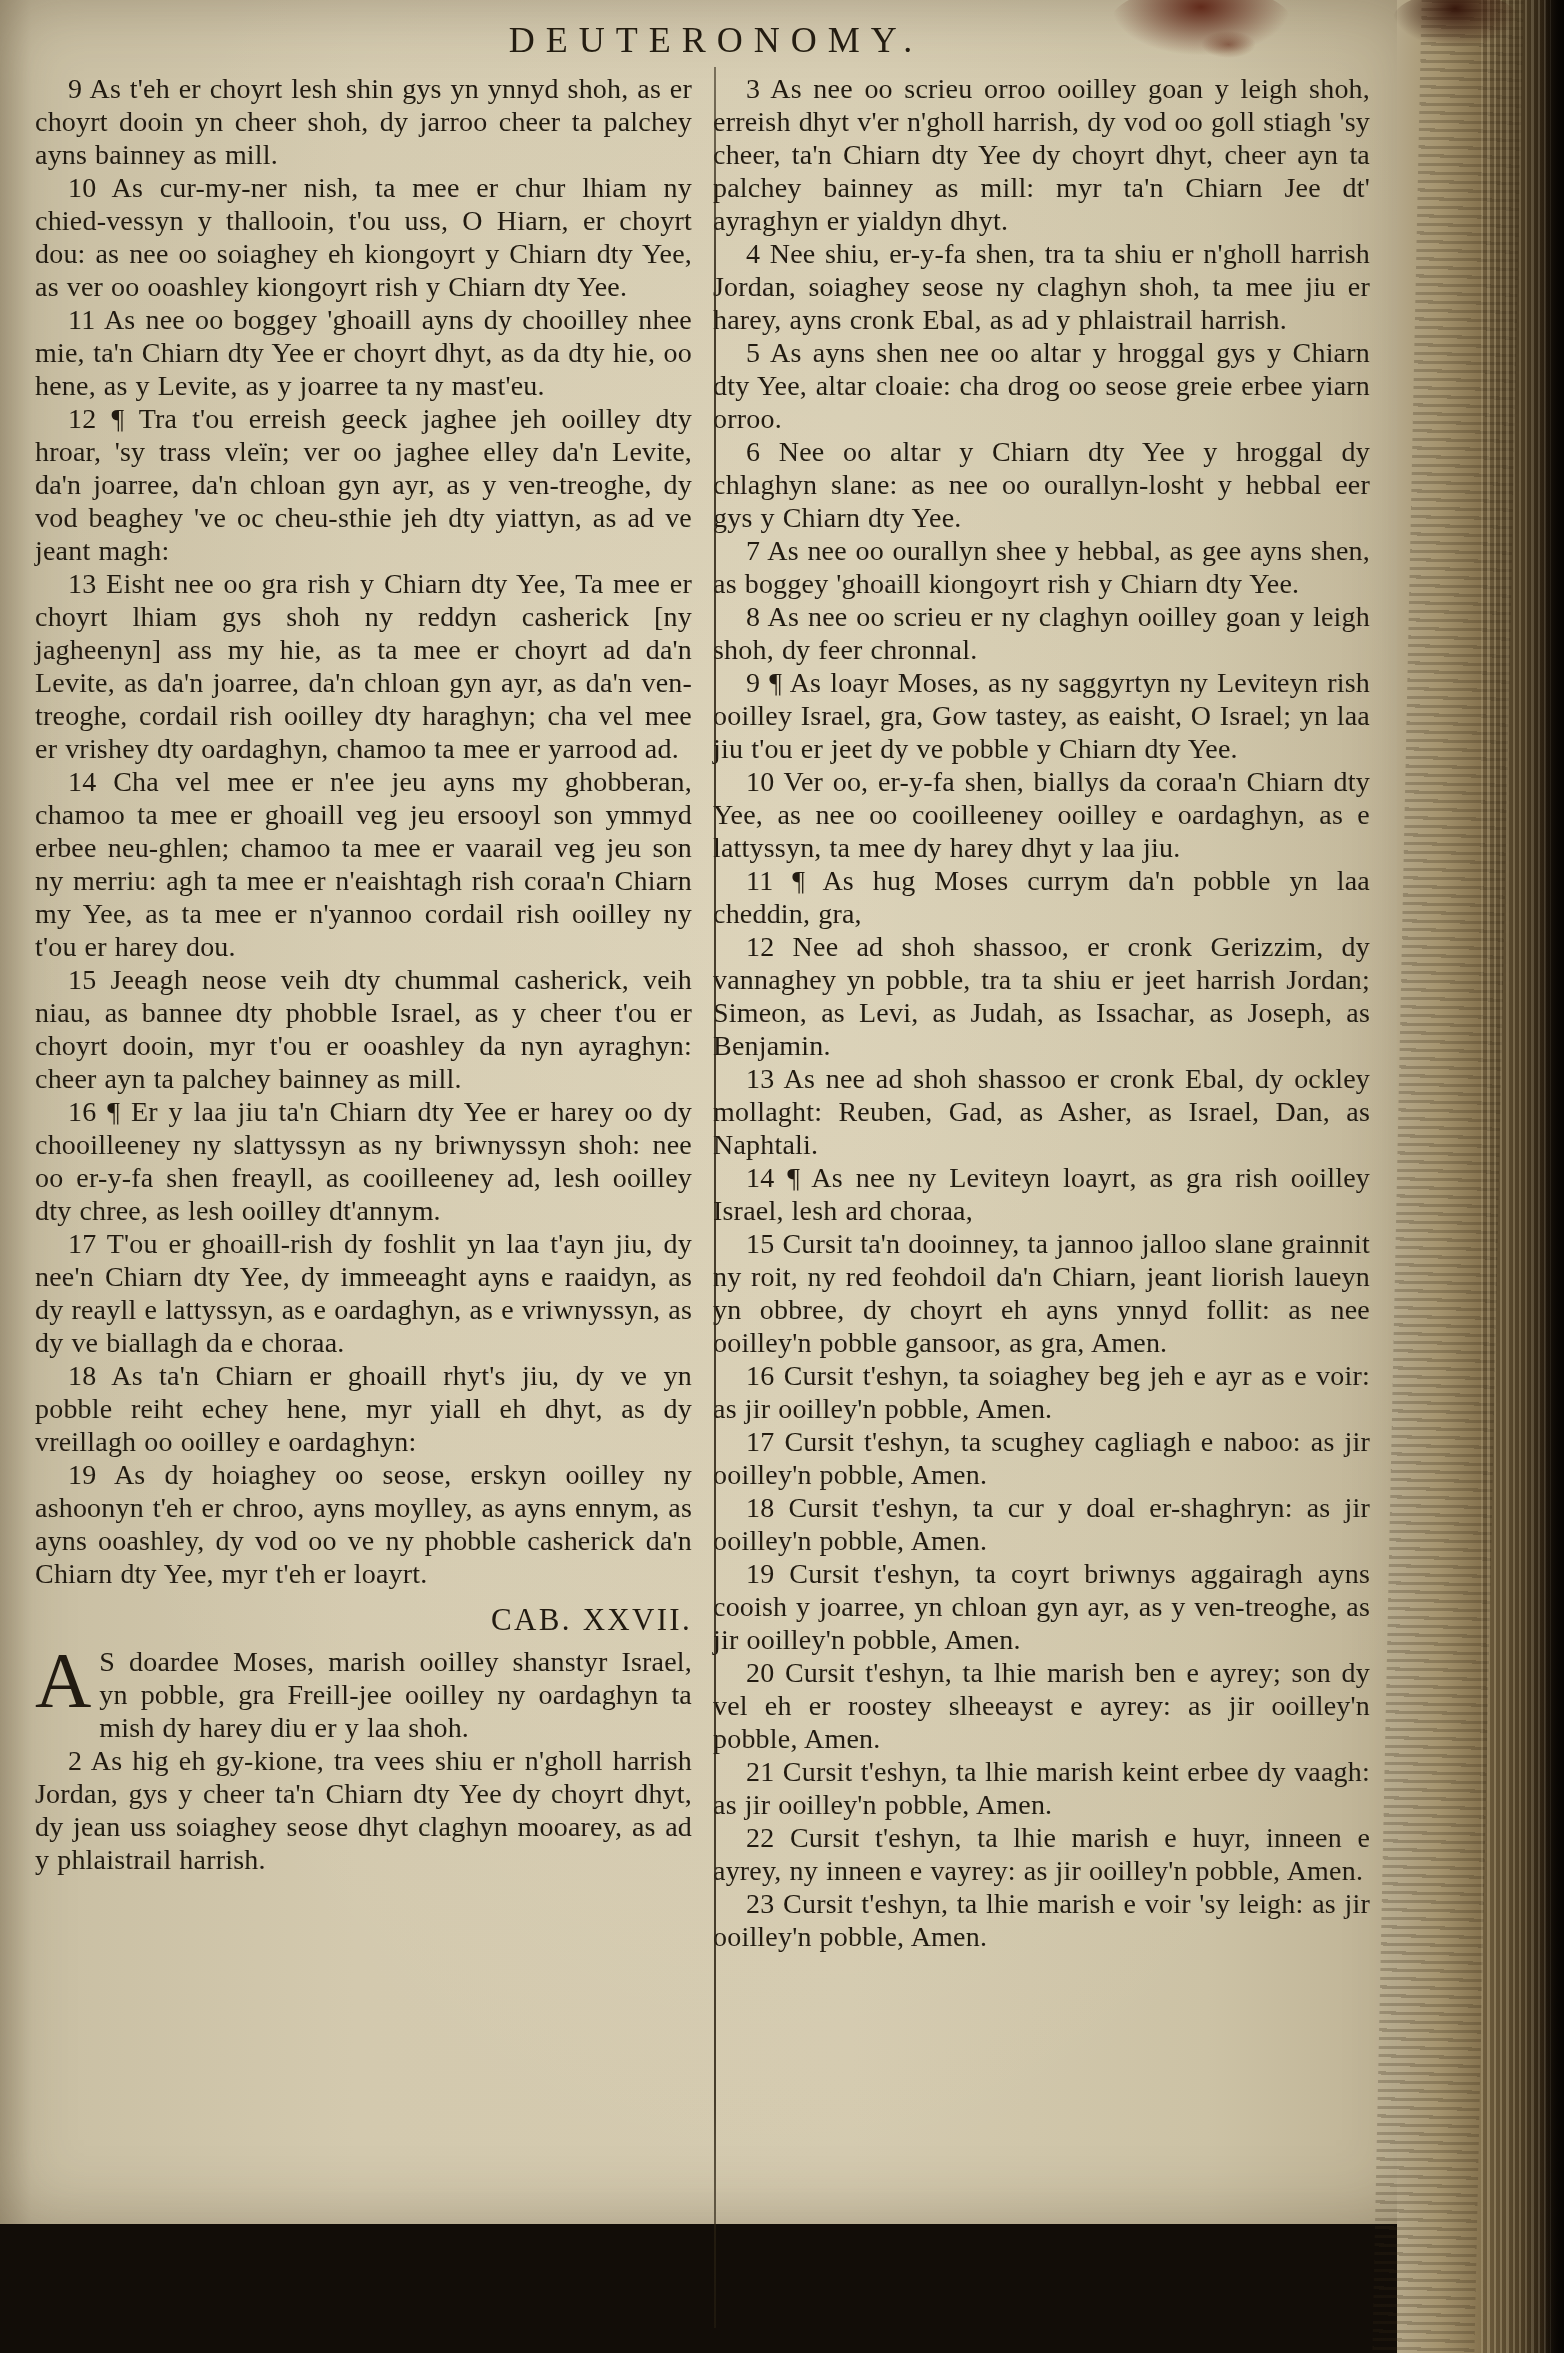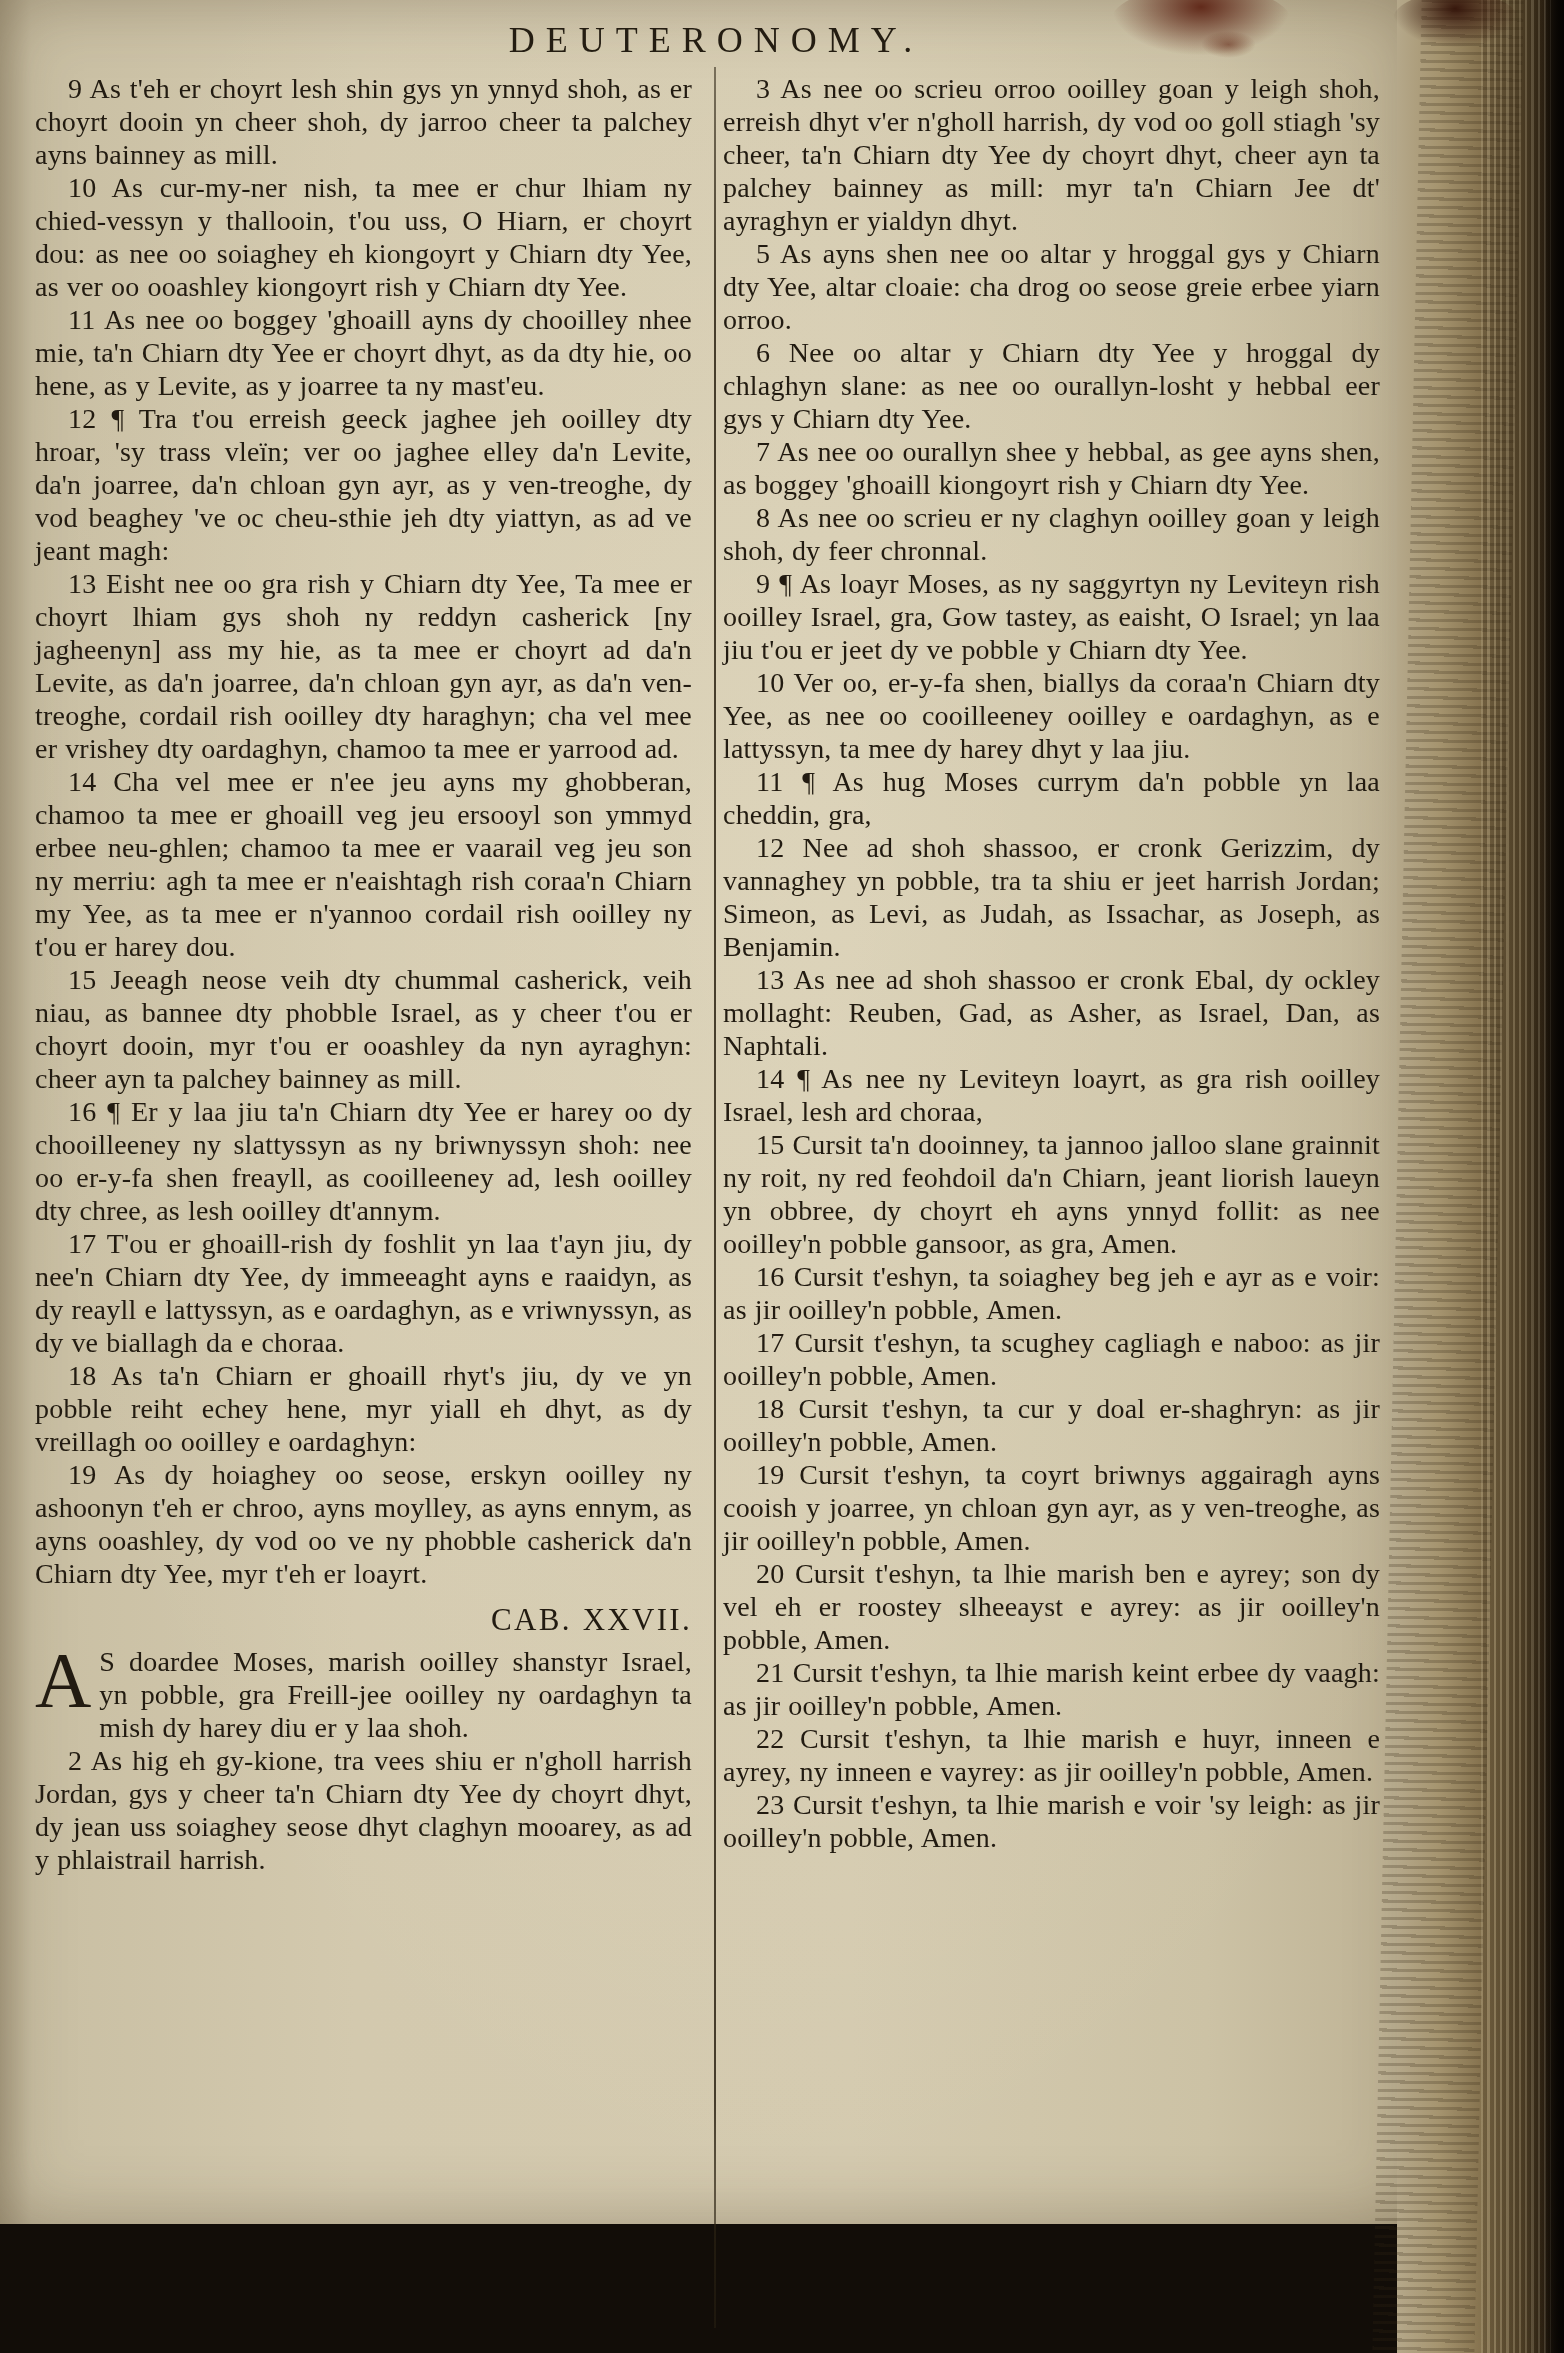--- a/index.html
+++ b/index.html
@@ -36,21 +36,21 @@
     font-size: 36px;
     letter-spacing: 11px;
     color: #241d12;
   }
   .columns {
     position: absolute;
     top: 72px;
     left: 35px;
     width: 1362px;
     display: flex;
-    gap: 31px;
+    gap: 21px;
   }
   .col {
     width: 657px;
     font-size: 28px;
     line-height: 33px;
     text-align: justify;
     letter-spacing: 0.2px;
     word-spacing: 0.8px;
   }
   .col-divider {
@@ -155,20 +155,21 @@
           <p class="verse"><span class="vnum">16</span> <span>¶ Er y laa jiu ta'n Chiarn dty Yee er harey oo dy chooilleeney ny slattyssyn as ny briwnyssyn shoh: nee oo er-y-fa shen freayll, as cooilleeney ad, lesh ooilley dty chree, as lesh ooilley dt'annym.</span></p>
           <p class="verse"><span class="vnum">17</span> <span>T'ou er ghoaill-rish dy foshlit yn laa t'ayn jiu, dy nee'n Chiarn dty Yee, dy immeeaght ayns e raaidyn, as dy reayll e lattyssyn, as e oardaghyn, as e vriwnyssyn, as dy ve biallagh da e choraa.</span></p>
           <p class="verse"><span class="vnum">18</span> <span>As ta'n Chiarn er ghoaill rhyt's jiu, dy ve yn pobble reiht echey hene, myr yiall eh dhyt, as dy vreillagh oo ooilley e oardaghyn:</span></p>
           <p class="verse"><span class="vnum">19</span> <span>As dy hoiaghey oo seose, erskyn ooilley ny ashoonyn t'eh er chroo, ayns moylley, as ayns ennym, as ayns ooashley, dy vod oo ve ny phobble casherick da'n Chiarn dty Yee, myr t'eh er loayrt.</span></p>
           <div class="chapter-heading">CAB. XXVII.</div>
           <p class="verse chapter-start"><span class="dropcap">A</span><span>S doardee Moses, marish ooilley shanstyr Israel, yn pobble, gra Freill-jee ooilley ny oardaghyn ta mish dy harey diu er y laa shoh.</span></p>
           <p class="verse"><span class="vnum">2</span> <span>As hig eh gy-kione, tra vees shiu er n'gholl harrish Jordan, gys y cheer ta'n Chiarn dty Yee dy choyrt dhyt, dy jean uss soiaghey seose dhyt claghyn mooarey, as ad y phlaistrail harrish.</span></p>
         </div>
       <div class="col">
           <p class="verse"><span class="vnum">3</span> <span>As nee oo scrieu orroo ooilley goan y leigh shoh, erreish dhyt v'er n'gholl harrish, dy vod oo goll stiagh 'sy cheer, ta'n Chiarn dty Yee dy choyrt dhyt, cheer ayn ta palchey bainney as mill: myr ta'n Chiarn Jee dt' ayraghyn er yialdyn dhyt.</span></p>
+          <p class="verse"><span class="vnum">4</span> <span>Nee shiu, er-y-fa shen, tra ta shiu er n'gholl harrish Jordan, soiaghey seose ny claghyn shoh, ta mee jiu er harey, ayns cronk Ebal, as ad y phlaistrail harrish.</span></p>
           <p class="verse"><span class="vnum">5</span> <span>As ayns shen nee oo altar y hroggal gys y Chiarn dty Yee, altar cloaie: cha drog oo seose greie erbee yiarn orroo.</span></p>
           <p class="verse"><span class="vnum">6</span> <span>Nee oo altar y Chiarn dty Yee y hroggal dy chlaghyn slane: as nee oo ourallyn-losht y hebbal eer gys y Chiarn dty Yee.</span></p>
           <p class="verse"><span class="vnum">7</span> <span>As nee oo ourallyn shee y hebbal, as gee ayns shen, as boggey 'ghoaill kiongoyrt rish y Chiarn dty Yee.</span></p>
           <p class="verse"><span class="vnum">8</span> <span>As nee oo scrieu er ny claghyn ooilley goan y leigh shoh, dy feer chronnal.</span></p>
           <p class="verse"><span class="vnum">9</span> <span>¶ As loayr Moses, as ny saggyrtyn ny Leviteyn rish ooilley Israel, gra, Gow tastey, as eaisht, O Israel; yn laa jiu t'ou er jeet dy ve pobble y Chiarn dty Yee.</span></p>
           <p class="verse"><span class="vnum">10</span> <span>Ver oo, er-y-fa shen, biallys da coraa'n Chiarn dty Yee, as nee oo cooilleeney ooilley e oardaghyn, as e lattyssyn, ta mee dy harey dhyt y laa jiu.</span></p>
           <p class="verse"><span class="vnum">11</span> <span>¶ As hug Moses currym da'n pobble yn laa cheddin, gra,</span></p>
           <p class="verse"><span class="vnum">12</span> <span>Nee ad shoh shassoo, er cronk Gerizzim, dy vannaghey yn pobble, tra ta shiu er jeet harrish Jordan; Simeon, as Levi, as Judah, as Issachar, as Joseph, as Benjamin.</span></p>
           <p class="verse"><span class="vnum">13</span> <span>As nee ad shoh shassoo er cronk Ebal, dy ockley mollaght: Reuben, Gad, as Asher, as Israel, Dan, as Naphtali.</span></p>
           <p class="verse"><span class="vnum">14</span> <span>¶ As nee ny Leviteyn loayrt, as gra rish ooilley Israel, lesh ard choraa,</span></p>

